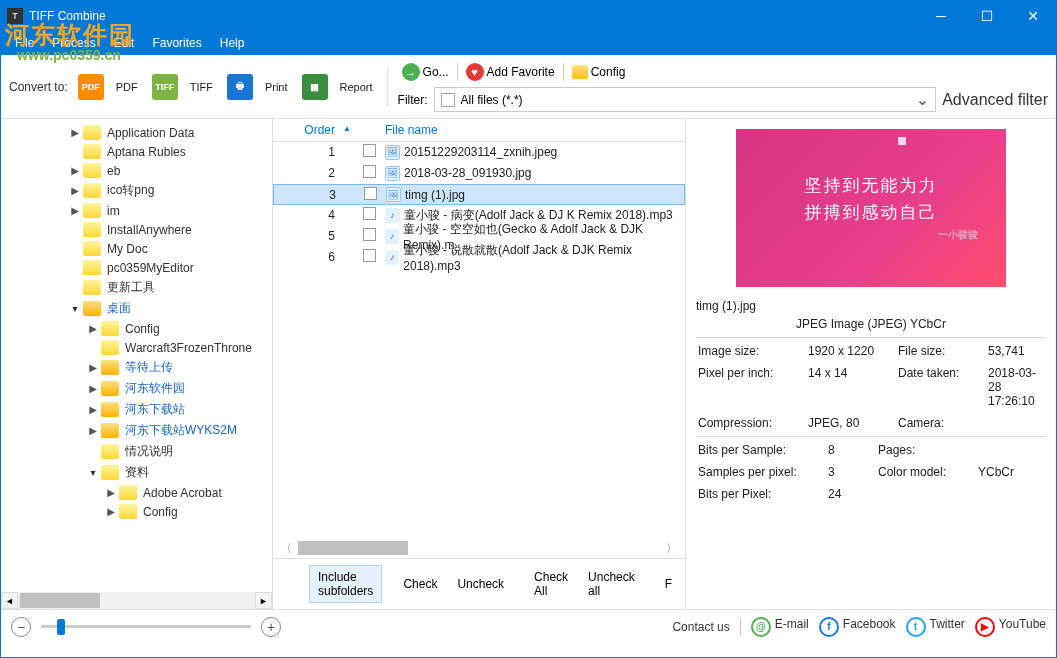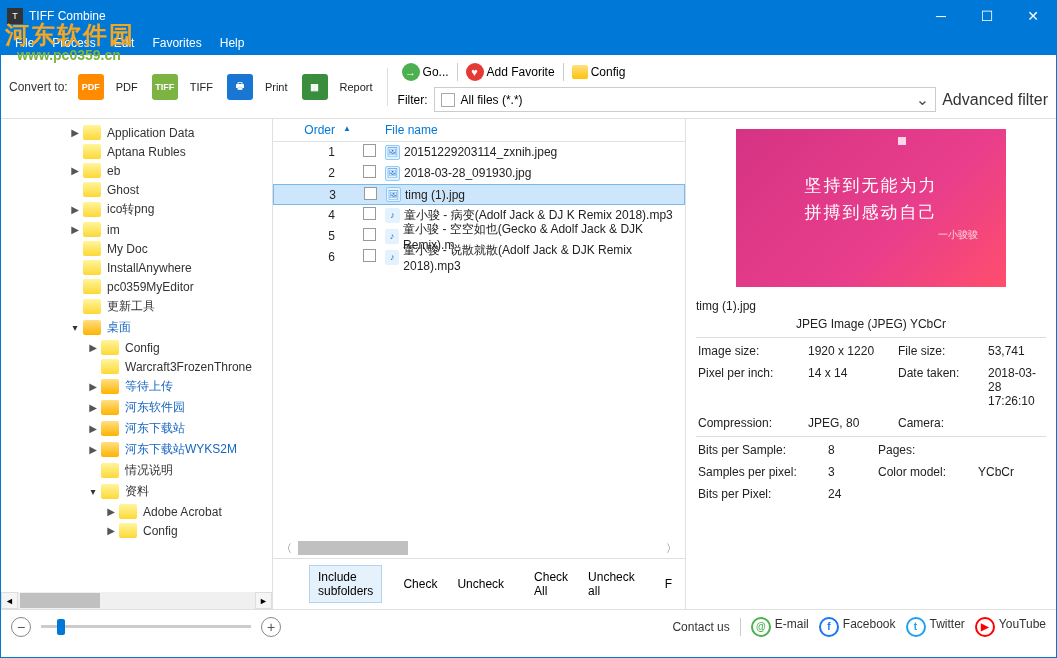--- a/index.html
+++ b/index.html
@@ -182,47 +182,41 @@
           <span>Aptana Rubles</span>
         </div>
         <div class="tree-item">
           <span class="ind" style="width:64px"></span>
           <span class="chev ">▶</span>
           <span class="fold-ic yl"></span>
           <span>eb</span>
         </div>
         <div class="tree-item">
           <span class="ind" style="width:64px"></span>
-          <span class="chev "></span>
-          <span class="fold-ic yl"></span>
-          <span>Ghost</span>
-        </div>
-        <div class="tree-item">
-          <span class="ind" style="width:64px"></span>
           <span class="chev ">▶</span>
           <span class="fold-ic yl"></span>
           <span>ico转png</span>
         </div>
         <div class="tree-item">
           <span class="ind" style="width:64px"></span>
           <span class="chev ">▶</span>
           <span class="fold-ic yl"></span>
           <span>im</span>
         </div>
         <div class="tree-item">
           <span class="ind" style="width:64px"></span>
           <span class="chev "></span>
           <span class="fold-ic yl"></span>
+          <span>InstallAnywhere</span>
+        </div>
+        <div class="tree-item">
+          <span class="ind" style="width:64px"></span>
+          <span class="chev "></span>
+          <span class="fold-ic yl"></span>
           <span>My Doc</span>
-        </div>
-        <div class="tree-item">
-          <span class="ind" style="width:64px"></span>
-          <span class="chev "></span>
-          <span class="fold-ic yl"></span>
-          <span>InstallAnywhere</span>
         </div>
         <div class="tree-item">
           <span class="ind" style="width:64px"></span>
           <span class="chev "></span>
           <span class="fold-ic yl"></span>
           <span>pc0359MyEditor</span>
         </div>
         <div class="tree-item">
           <span class="ind" style="width:64px"></span>
           <span class="chev "></span>

